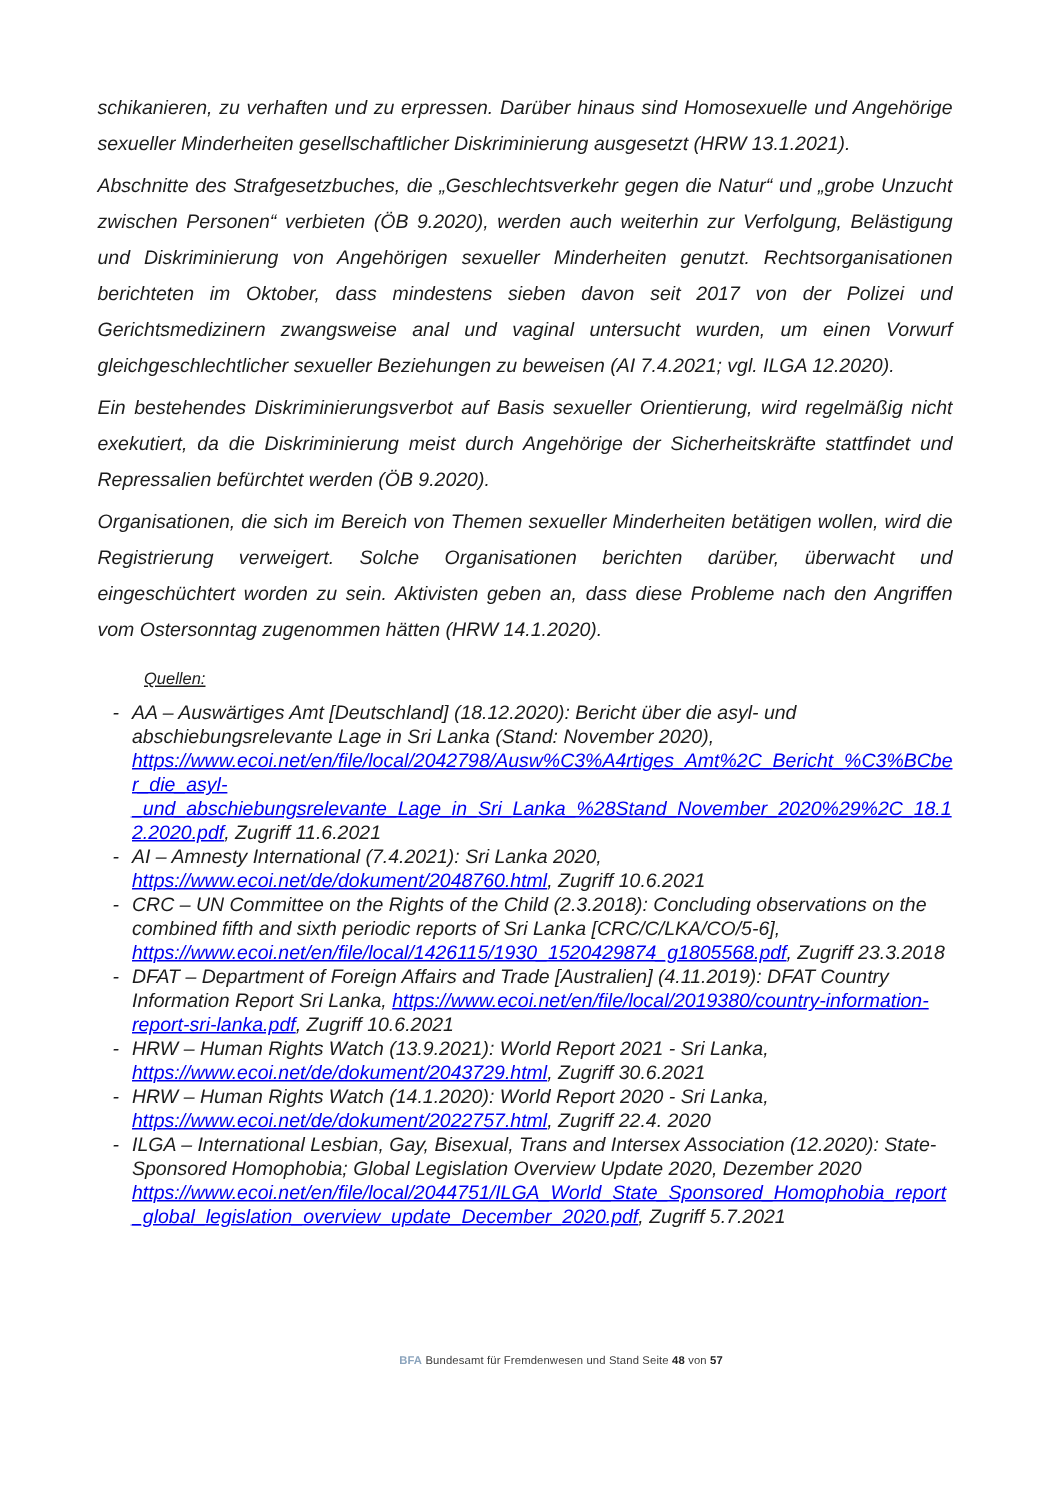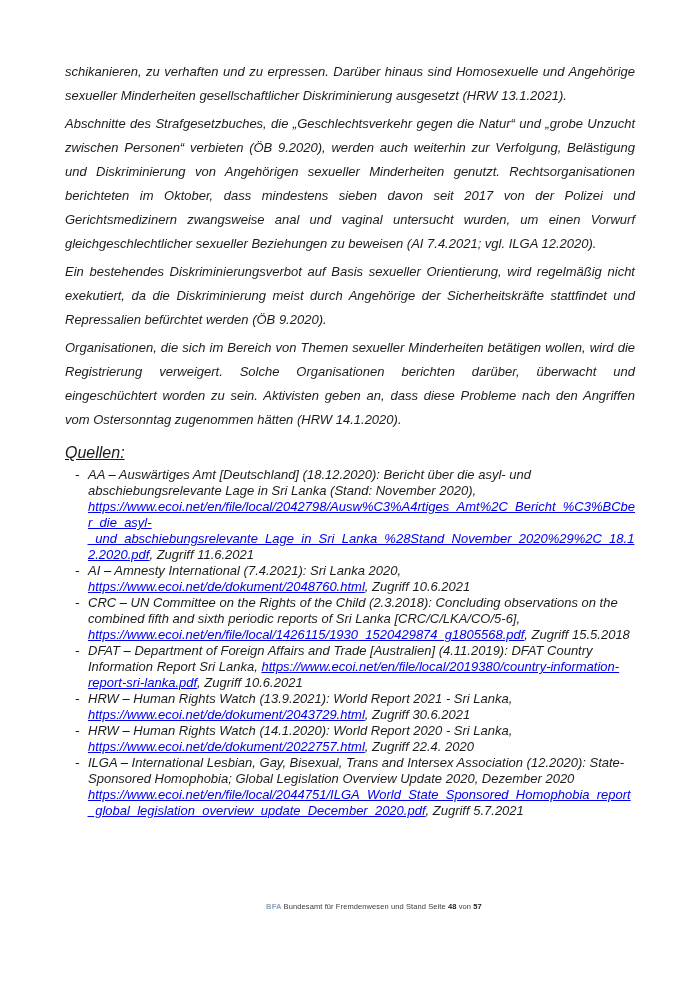--- a/index.html
+++ b/index.html
@@ -24,24 +24,25 @@
     font-style: italic;
   }
   .content p {
     font-size: 13px;
     line-height: 24px;
     text-align: justify;
     margin: 0 0 4px 0;
     color: var(--text-color, #1c1c1c);
   }
   .sources-heading {
-    font-size: 16px;
+    font-size: 11px;
     line-height: 24px;
     margin-top: 9px;
     text-decoration: underline;
+    margin-left: 31px;
   }
   ul.sources {
     list-style: none;
     margin: 2px 0 0 0;
     padding: 0;
   }
   ul.sources li {
     position: relative;
     padding-left: 23px;
     font-size: 13px;
@@ -90,21 +91,21 @@
         <p>Abschnitte des Strafgesetzbuches, die „Geschlechtsverkehr gegen die Natur“ und „grobe Unzucht zwischen Personen“ verbieten (ÖB 9.2020), werden auch weiterhin zur Verfolgung, Belästigung und Diskriminierung von Angehörigen sexueller Minderheiten genutzt. Rechtsorganisationen berichteten im Oktober, dass mindestens sieben davon seit 2017 von der Polizei und Gerichtsmedizinern zwangsweise anal und vaginal untersucht wurden, um einen Vorwurf gleichgeschlechtlicher sexueller Beziehungen zu beweisen (AI 7.4.2021; vgl. ILGA 12.2020).</p>
         <p>Ein bestehendes Diskriminierungsverbot auf Basis sexueller Orientierung, wird regelmäßig nicht exekutiert, da die Diskriminierung meist durch Angehörige der Sicherheitskräfte stattfindet und Repressalien befürchtet werden (ÖB 9.2020).</p>
         <p>Organisationen, die sich im Bereich von Themen sexueller Minderheiten betätigen wollen, wird die Registrierung verweigert. Solche Organisationen berichten darüber, überwacht und eingeschüchtert worden zu sein. Aktivisten geben an, dass diese Probleme nach den Angriffen vom Ostersonntag zugenommen hätten (HRW 14.1.2020).</p>
       </div>
 
     <div class="sources-heading">Quellen:</div>
 
     <ul class="sources">
         <li><span class="dash">-</span><span>AA – Auswärtiges Amt [Deutschland] (18.12.2020): Bericht über die asyl- und abschiebungsrelevante Lage in Sri Lanka (Stand: November 2020), </span><a href="#">https://www.ecoi.net/en/file/local/2042798/Ausw%C3%A4rtiges_Amt%2C_Bericht_%C3%BCber_die_asyl-_und_abschiebungsrelevante_Lage_in_Sri_Lanka_%28Stand_November_2020%29%2C_18.12.2020.pdf</a><span>, Zugriff 11.6.2021</span></li>
         <li><span class="dash">-</span><span>AI – Amnesty International (7.4.2021): Sri Lanka 2020, </span><a href="#">https://www.ecoi.net/de/dokument/2048760.html</a><span>, Zugriff 10.6.2021</span></li>
-        <li><span class="dash">-</span><span>CRC – UN Committee on the Rights of the Child (2.3.2018): Concluding observations on the combined fifth and sixth periodic reports of Sri Lanka [CRC/C/LKA/CO/5-6], </span><a href="#">https://www.ecoi.net/en/file/local/1426115/1930_1520429874_g1805568.pdf</a><span>, Zugriff 15.5.2018</span></li>
+        <li><span class="dash">-</span><span>CRC – UN Committee on the Rights of the Child (2.3.2018): Concluding observations on the combined fifth and sixth periodic reports of Sri Lanka [CRC/C/LKA/CO/5-6], </span><a href="#">https://www.ecoi.net/en/file/local/1426115/1930_1520429874_g1805568.pdf</a><span>, Zugriff 23.3.2018</span></li>
         <li><span class="dash">-</span><span>DFAT – Department of Foreign Affairs and Trade [Australien] (4.11.2019): DFAT Country Information Report Sri Lanka, </span><a href="#">https://www.ecoi.net/en/file/local/2019380/country-information-report-sri-lanka.pdf</a><span>, Zugriff 10.6.2021</span></li>
         <li><span class="dash">-</span><span>HRW – Human Rights Watch (13.9.2021): World Report 2021 - Sri Lanka, </span><a href="#">https://www.ecoi.net/de/dokument/2043729.html</a><span>, Zugriff 30.6.2021</span></li>
         <li><span class="dash">-</span><span>HRW – Human Rights Watch (14.1.2020): World Report 2020 - Sri Lanka, </span><a href="#">https://www.ecoi.net/de/dokument/2022757.html</a><span>, Zugriff 22.4. 2020</span></li>
         <li><span class="dash">-</span><span>ILGA – International Lesbian, Gay, Bisexual, Trans and Intersex Association (12.2020): State-Sponsored Homophobia; Global Legislation Overview Update 2020, Dezember 2020 </span><a href="#">https://www.ecoi.net/en/file/local/2044751/ILGA_World_State_Sponsored_Homophobia_report_global_legislation_overview_update_December_2020.pdf</a><span>, Zugriff 5.7.2021</span></li>
       </ul>
 
   </div>
 
   <div class="footer">
     <span class="bfa">BFA</span>

